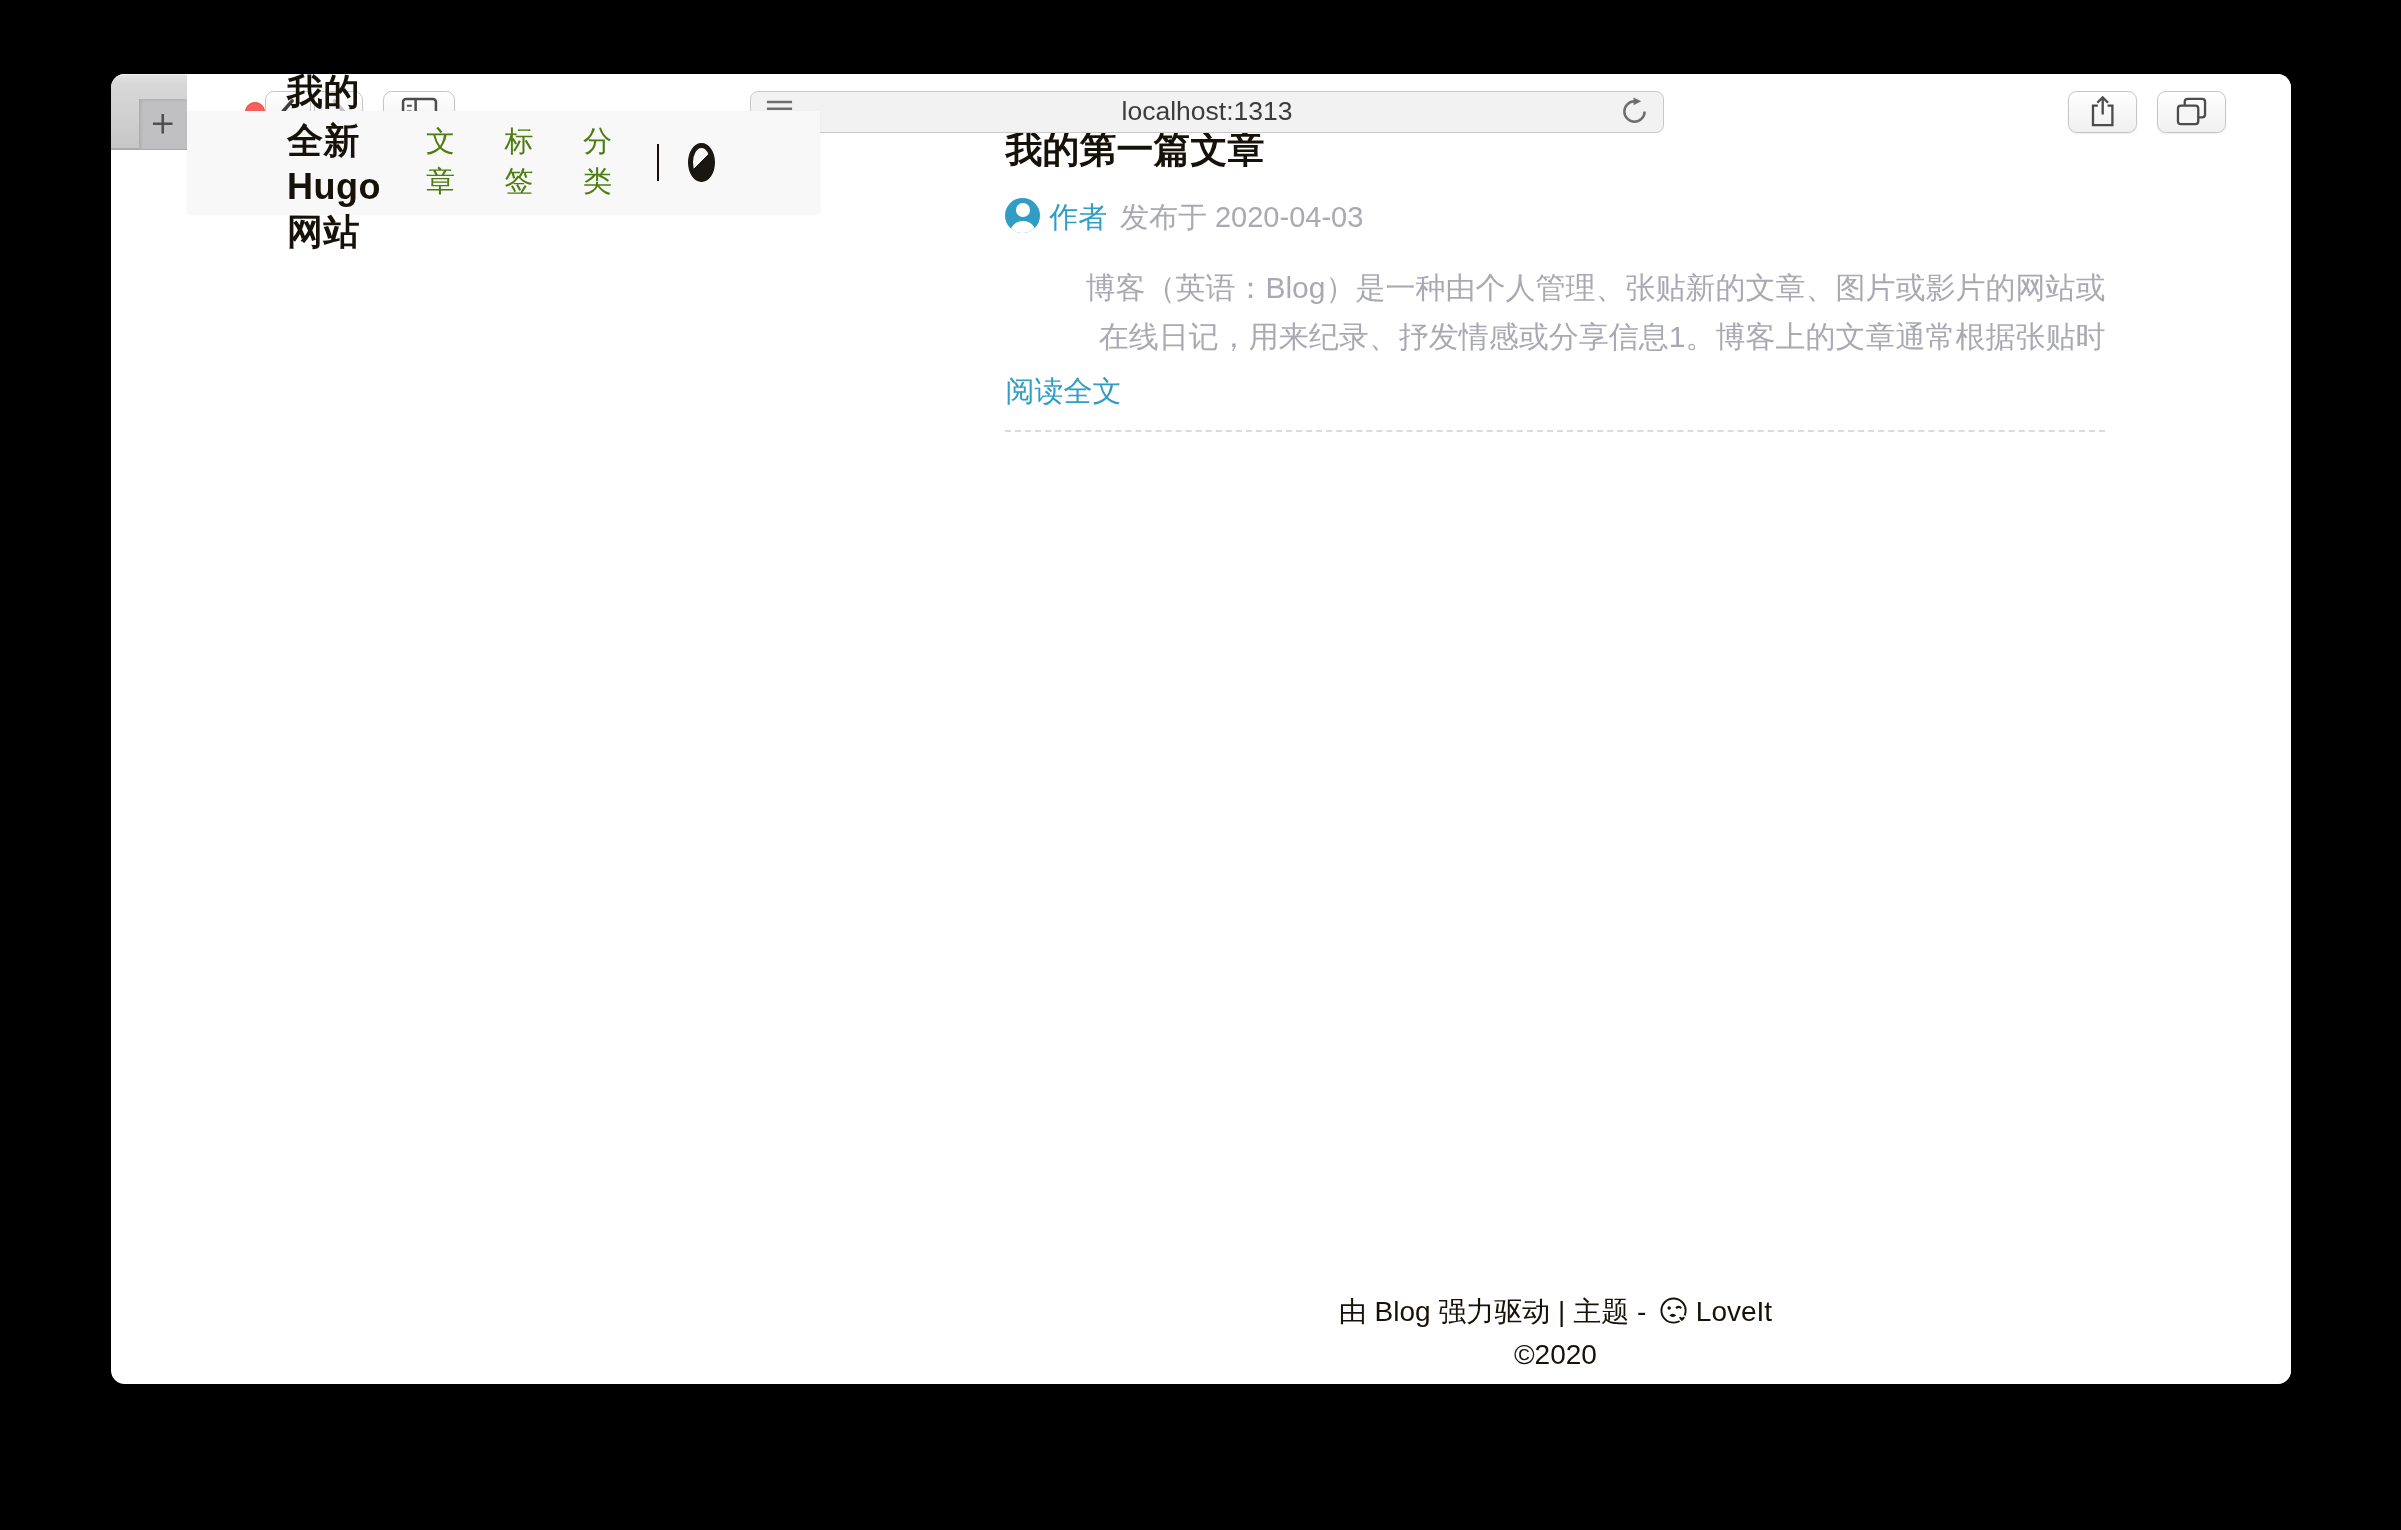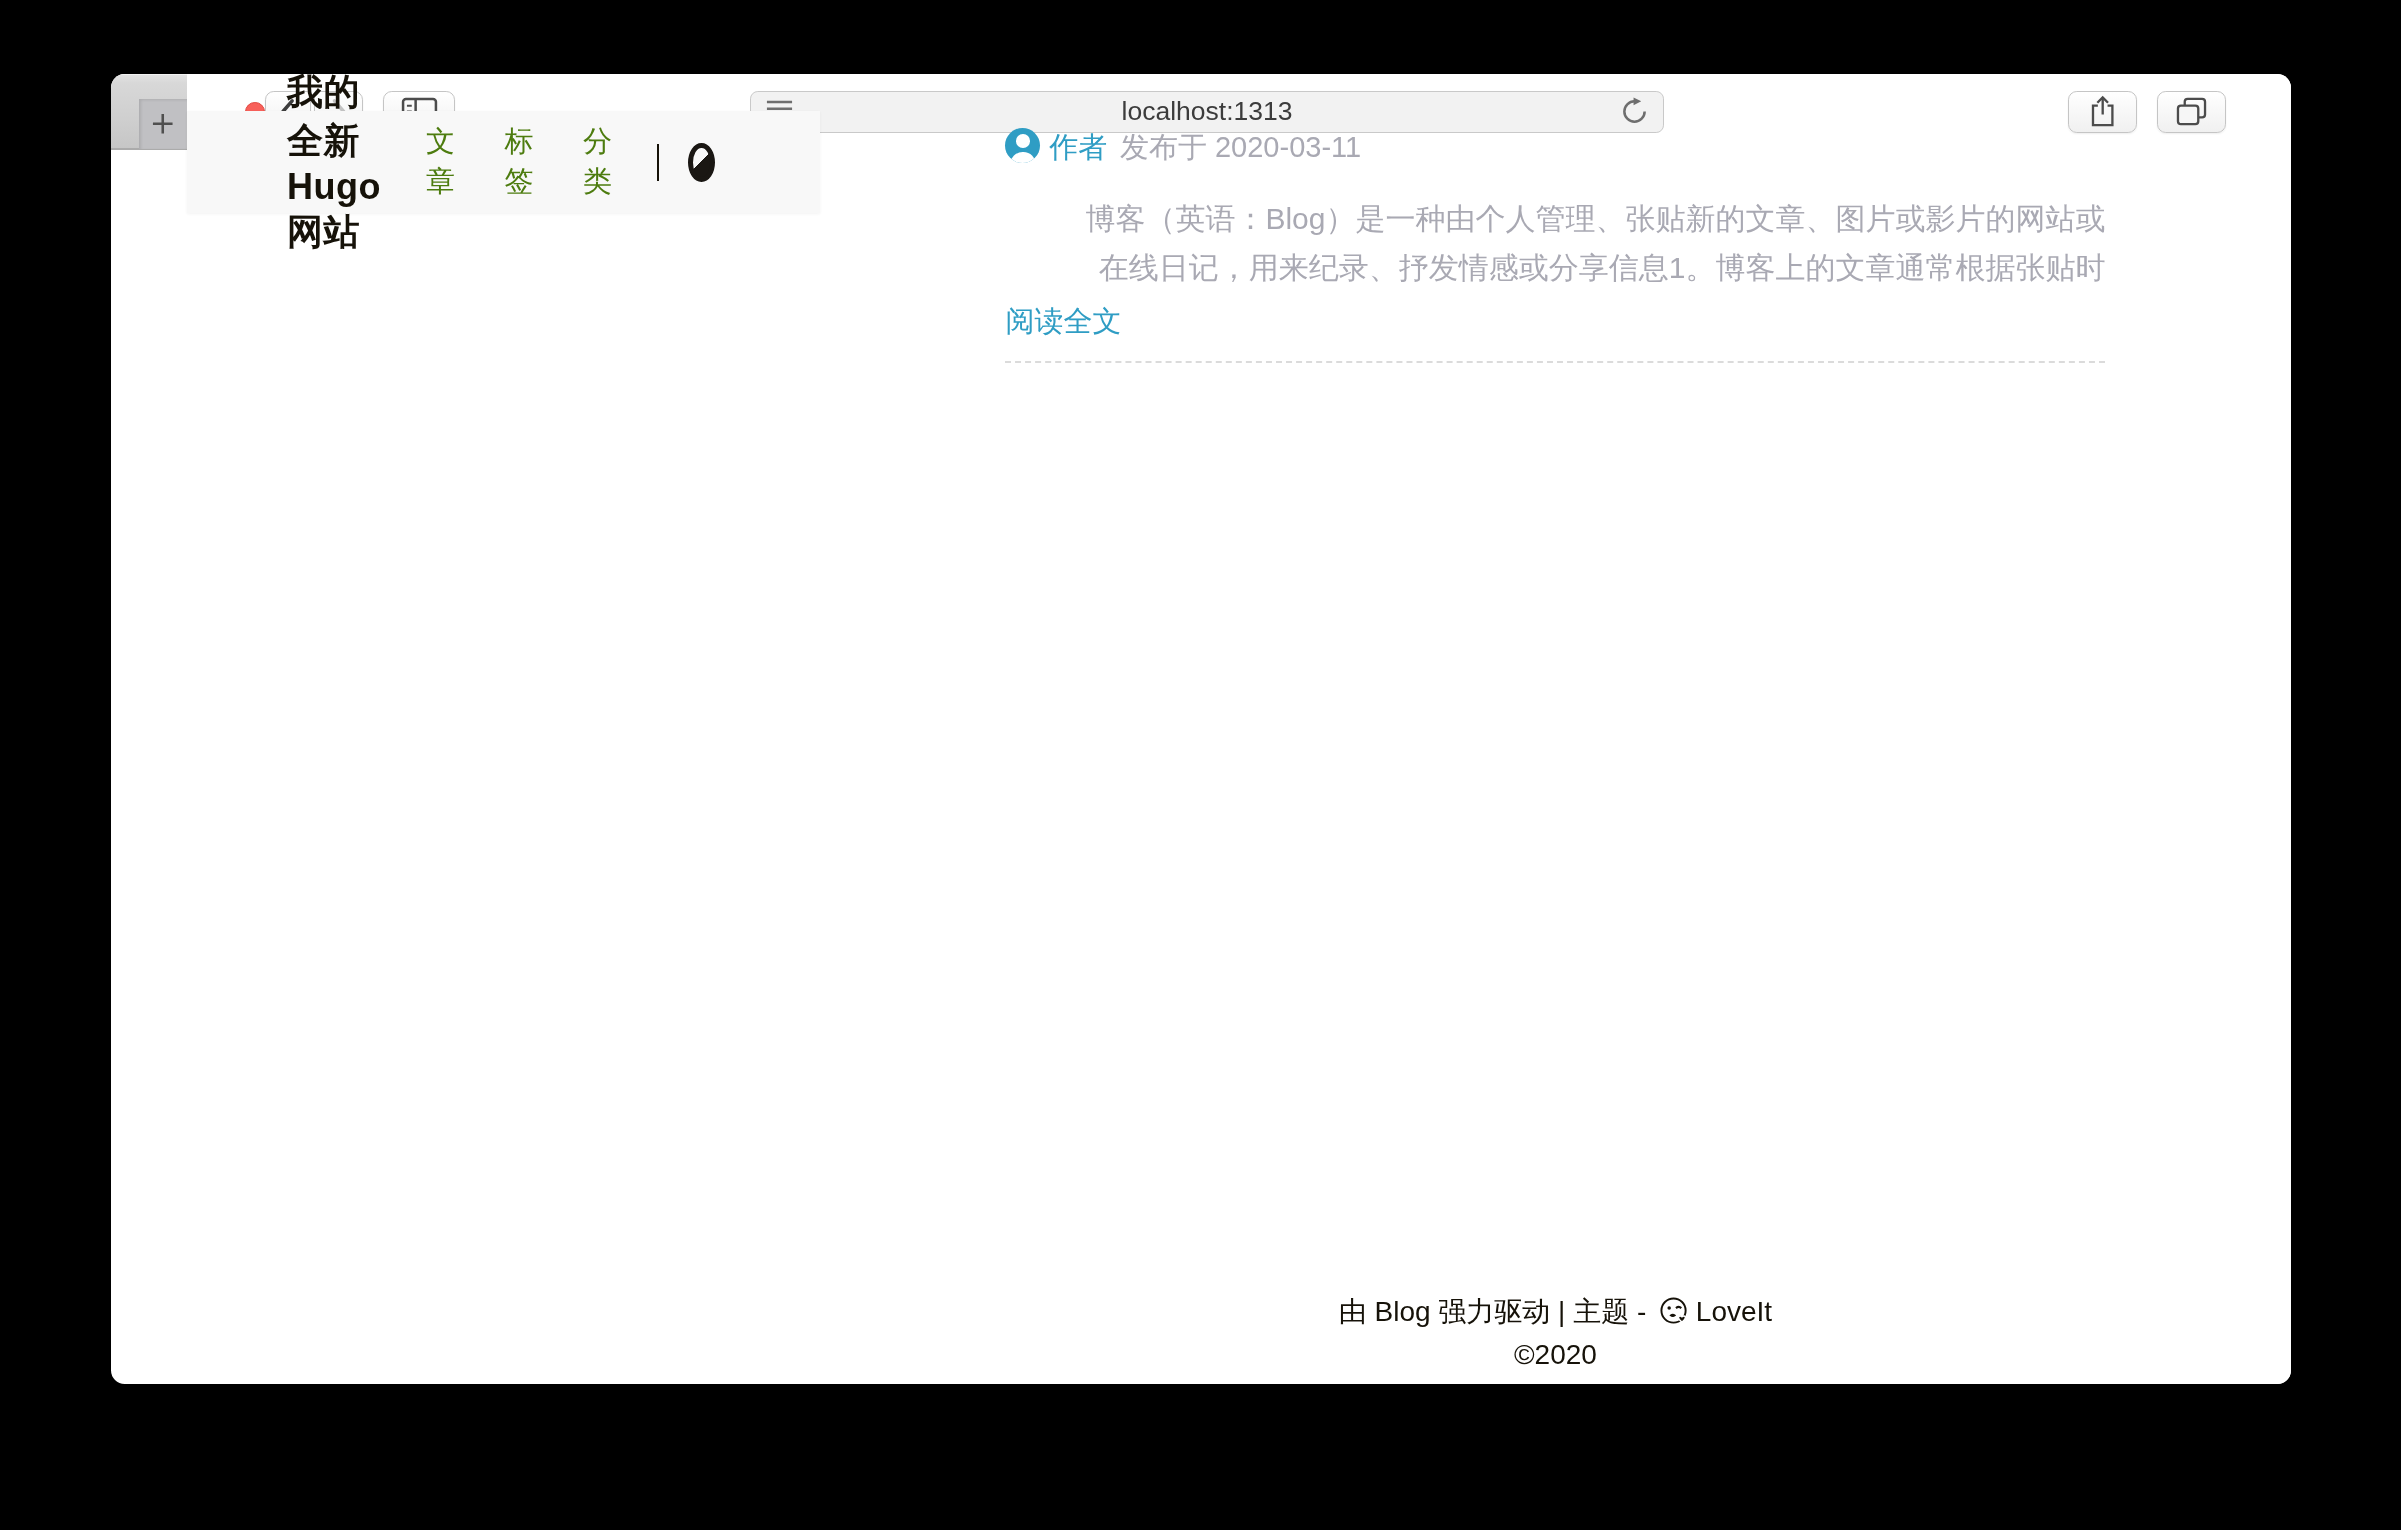--- a/index.html
+++ b/index.html
@@ -170,27 +170,28 @@
       <span class="nav-item">文章</span>
       <span class="nav-item">标签</span>
       <span class="nav-item">分类</span>
       <span class="nav-divider"></span>
       <span class="theme-toggle"></span>
     </div>
   </div>
 
   <div class="main">
     <div class="post">
+      <div class="post-title">我的第一篇文章</div>
       <div class="post-meta">
         <span class="user-icon">
             <span class="head"></span>
             <span class="torso"></span>
           </span>
         <span class="author">作者</span>
-        <span class="pubdate">发布于 2020-03-11</span>
+        <span class="pubdate">发布于 2020-04-03</span>
       </div>
       <div class="summary">
         <div>博客（英语：Blog）是一种由个人管理、张贴新的文章、图片或影片的网站或</div>
         <div>在线日记，用来纪录、抒发情感或分享信息1。博客上的文章通常根据张贴时</div>
       </div>
       <span class="readmore">阅读全文</span>
       <div class="divider"></div>
     </div>
 
     <div class="footer">

